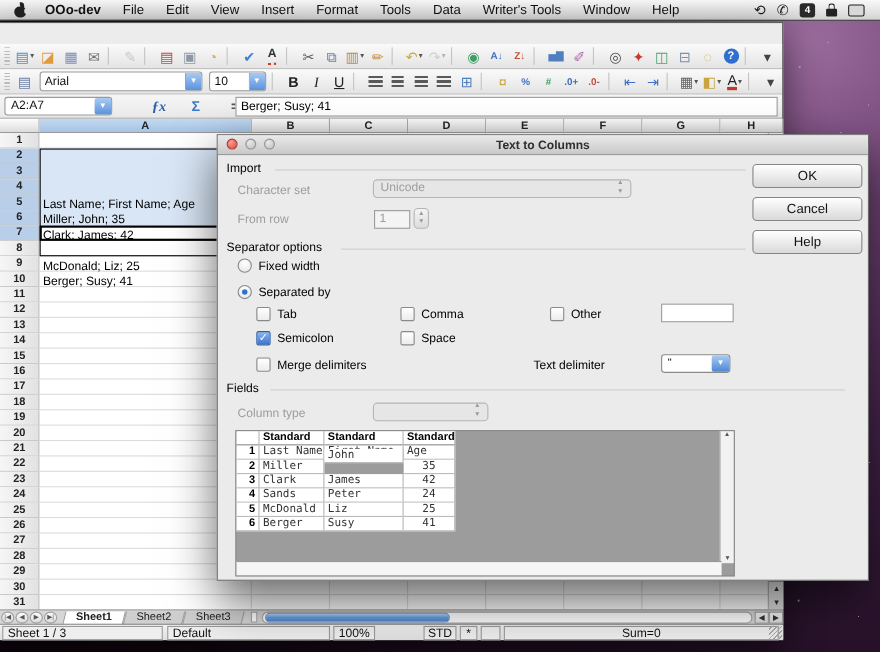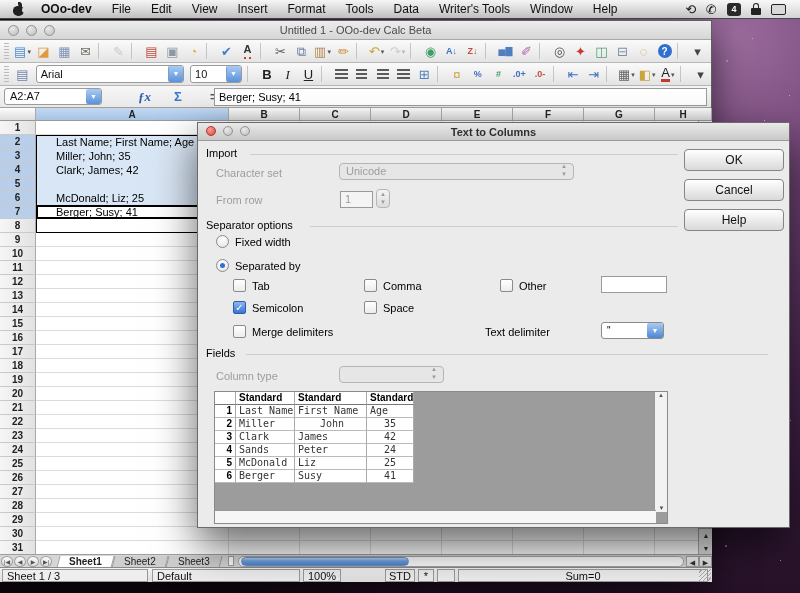--- a/index.html
+++ b/index.html
@@ -80,21 +80,21 @@
     font-size:10px; font-weight:bold; color:#222; text-align:center; line-height:13px; }
   .colhdr.sel { background:linear-gradient(#c3d9f1,#a6c4e6); }
   #corner { position:absolute; left:0; top:0; width:36px; height:13px; background:linear-gradient(#fdfdfd,#dcdcdc); border-right:1px solid #aaa; border-bottom:1px solid #999; }
   #rowheaders { position:absolute; left:0; top:13px; width:36px; }
   .rowhdr { position:absolute; left:0; width:36px; height:14px; background:linear-gradient(to right,#f6f6f6,#e2e2e2);
     border-right:1px solid #aaa; border-bottom:1px solid #c9c9c9; font-size:10px; font-weight:bold; color:#222; text-align:center; line-height:14px; }
   .rowhdr.sel { background:#b9cfe9; }
   #grid { position:absolute; left:36px; top:13px; right:0; bottom:0; background:#fff; }
   .gridrow { position:absolute; left:0; width:676px; height:14px; border-bottom:1px solid #dcdcdc; }
   .gridcol { position:absolute; top:0; width:1px; height:434px; background:#dcdcdc; }
-  .cell { position:absolute; width:193px; height:14px; font-size:11px; line-height:14px; padding-left:20px; color:#000; white-space:nowrap; overflow:hidden; }
+  .cell { position:absolute; width:193px; height:14px; font-size:11px; line-height:14px; padding-left:3px; color:#000; white-space:nowrap; overflow:hidden;margin-top:44px; }
   #sel-fill { position:absolute; left:0; top:14px; width:193px; height:70px; background:#d9e6f5; }
   #sel-border { position:absolute; left:0; top:14px; width:193px; height:98px; border:1px solid #000; pointer-events:none; }
   #active-cell { position:absolute; left:0; top:84px; width:193px; height:14px; background:#fff; border:2px solid #000; }
   #vscroll { position:absolute; right:0; top:13px; width:14px; bottom:0; background:#f3f3f3; border-left:1px solid #ababab; }
   #vthumb { position:absolute; left:1px; top:2px; width:11px; height:48px; border-radius:6px;
     background:linear-gradient(to right,#bcd7f5,#6da2e4 45%,#4d86d4); border:1px solid #6f94c4; }
   .varrows { position:absolute; bottom:0; left:0; width:14px; height:26px; background:linear-gradient(#fdfdfd,#dedede); border-top:1px solid #ababab;
     font-size:7px; color:#333; text-align:center; line-height:13px; }
 
   
@@ -198,28 +198,20 @@
       <span class="spaces-box">4</span>
       <span class="lock">
           <span class="shackle"></span>
           <span class="body"></span>
         </span>
       <span class="display-icon"></span>
     </span>
   </div>
 
   <div id="calc-window">
-    <div id="calc-titlebar">
-      <span class="lights">
-        <span class="light"></span>
-        <span class="light"></span>
-        <span class="light"></span>
-      </span>
-      <div class="win-title">Untitled 1 - OOo-dev Calc Beta</div>
-    </div>
 
     <div class="toolbar" id="toolbar-standard">
         <span class="grip"></span>
         <span class="ticon">
           <span style="color: rgb(78, 143, 208);">▤</span>
           <span class="dd">▾</span>
         </span>
         <span class="ticon">
           <span style="color: rgb(224, 154, 62);">◪</span>
         </span>
@@ -602,21 +594,21 @@
           <div class="pv-cell pv-hdr" style="left: 0px; top: 0px; width: 21px; height: 13px;"></div>
           <div class="pv-cell pv-hdr" style="left: 21px; top: 0px; width: 59px; height: 13px;">Standard</div>
           <div class="pv-cell pv-hdr" style="left: 80px; top: 0px; width: 72px; height: 13px;">Standard</div>
           <div class="pv-cell pv-hdr" style="left: 152px; top: 0px; width: 47px; height: 13px;">Standard</div>
           <div class="pv-cell pv-num" style="left: 0px; top: 13px; width: 21px; height: 13px;">1</div>
           <div class="pv-cell " style="left: 21px; top: 13px; width: 59px; height: 13px;">Last Name</div>
           <div class="pv-cell " style="left: 80px; top: 13px; width: 72px; height: 13px;">First Name</div>
           <div class="pv-cell " style="left: 152px; top: 13px; width: 47px; height: 13px;">Age</div>
           <div class="pv-cell pv-num" style="left: 0px; top: 26px; width: 21px; height: 13px;">2</div>
           <div class="pv-cell " style="left: 21px; top: 26px; width: 59px; height: 13px;">Miller</div>
-          <div class="pv-cell " style="left: 80px; top: 26px; width: 72px; height: 13px; text-align: center;">John</div>
+          <div class="pv-cell " style="left: 80px; top: 16px; width: 72px; height: 13px;">John</div>
           <div class="pv-cell " style="left: 152px; top: 26px; width: 47px; height: 13px; text-align: center; padding-left: 0px;">35</div>
           <div class="pv-cell pv-num" style="left: 0px; top: 39px; width: 21px; height: 13px;">3</div>
           <div class="pv-cell " style="left: 21px; top: 39px; width: 59px; height: 13px;">Clark</div>
           <div class="pv-cell " style="left: 80px; top: 39px; width: 72px; height: 13px;">James</div>
           <div class="pv-cell " style="left: 152px; top: 39px; width: 47px; height: 13px; text-align: center; padding-left: 0px;">42</div>
           <div class="pv-cell pv-num" style="left: 0px; top: 52px; width: 21px; height: 13px;">4</div>
           <div class="pv-cell " style="left: 21px; top: 52px; width: 59px; height: 13px;">Sands</div>
           <div class="pv-cell " style="left: 80px; top: 52px; width: 72px; height: 13px;">Peter</div>
           <div class="pv-cell " style="left: 152px; top: 52px; width: 47px; height: 13px; text-align: center; padding-left: 0px;">24</div>
           <div class="pv-cell pv-num" style="left: 0px; top: 65px; width: 21px; height: 13px;">5</div>

